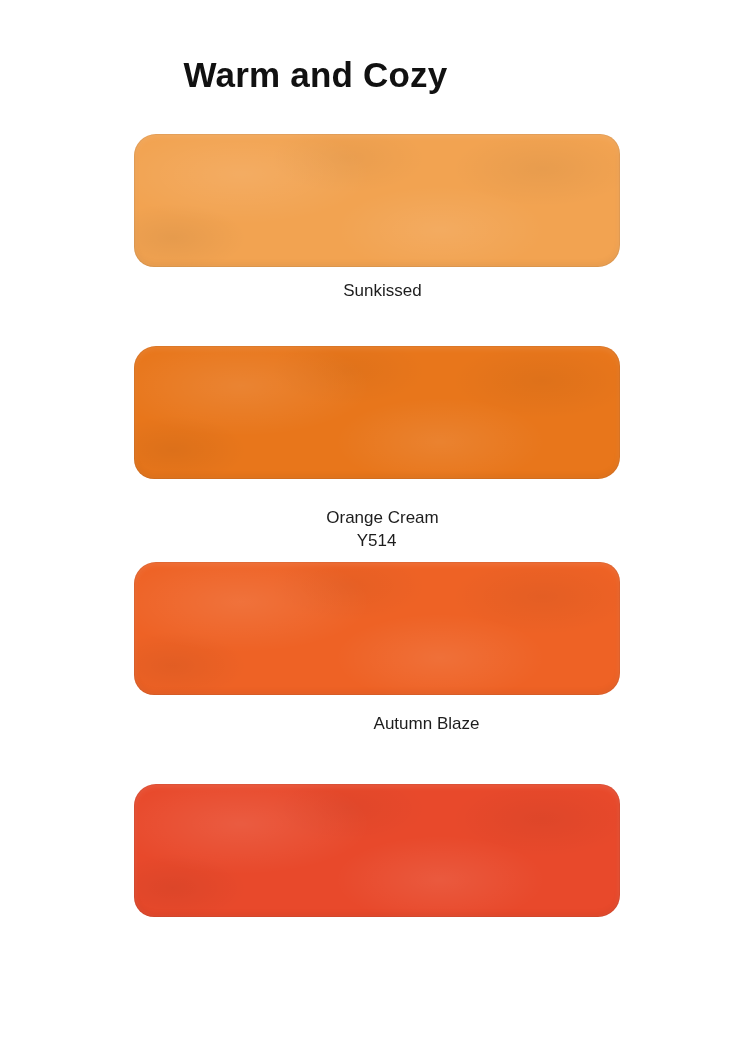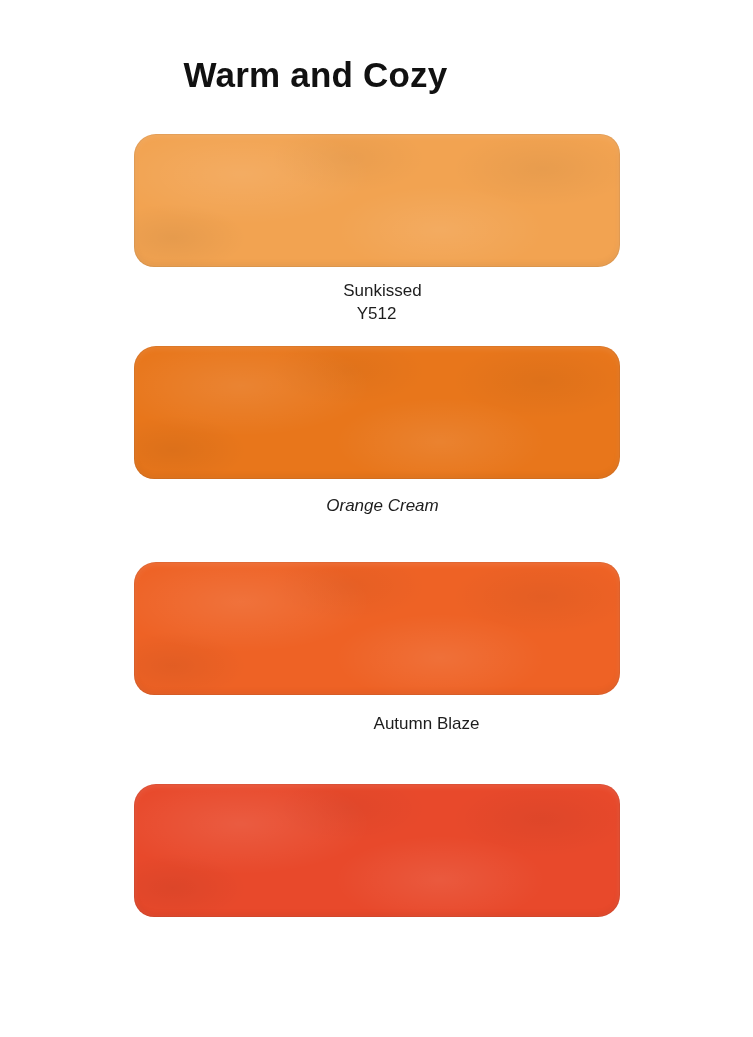--- a/index.html
+++ b/index.html
@@ -99,49 +99,49 @@
     font-size: 17px;
     line-height: 23px;
     color: #1d1d1d;
   }
 
   .swatch-caption .name { display: block; padding-left: 12px; }
   .swatch-caption .code { display: block; }
 
   
   .swatch-entry.s0 .swatch-caption { top: 145px; }
-  .swatch-entry.s1 .swatch-caption { top: 148px; font-style: italic; }
+  .swatch-entry.s1 .swatch-caption { top: 160px; }
   .swatch-entry.s2 .swatch-caption { top: 150px; margin-left: 44px; }
   .swatch-entry.s3 .swatch-caption { top: 150px; }
 </style>
 </head>
 <body style="background: rgb(255, 255, 255); color: rgb(29, 29, 29);">
 
 <div class="page">
 
   <div class="palette-title">Warm and Cozy</div>
 
   <div class="swatch-list">
 
     <div class="swatch-entry s0">
       <div class="swatch-chip-wrap">
         <div class="swatch-chip" style="background-color: rgb(242, 163, 81);"></div>
       </div>
       <div class="swatch-caption">
         <span class="name">Sunkissed</span>
-        <span class="code">Y512</span>
       </div>
     </div>
 
     <div class="swatch-entry s1">
       <div class="swatch-chip-wrap">
         <div class="swatch-chip" style="background-color: rgb(232, 118, 27);"></div>
       </div>
       <div class="swatch-caption">
         <span class="name">Orange Cream</span>
+        <span class="code">Y514</span>
       </div>
     </div>
 
     <div class="swatch-entry s2">
       <div class="swatch-chip-wrap">
         <div class="swatch-chip" style="background-color: rgb(238, 98, 37);"></div>
       </div>
       <div class="swatch-caption">
         <span class="name">Autumn Blaze</span>
       </div>

